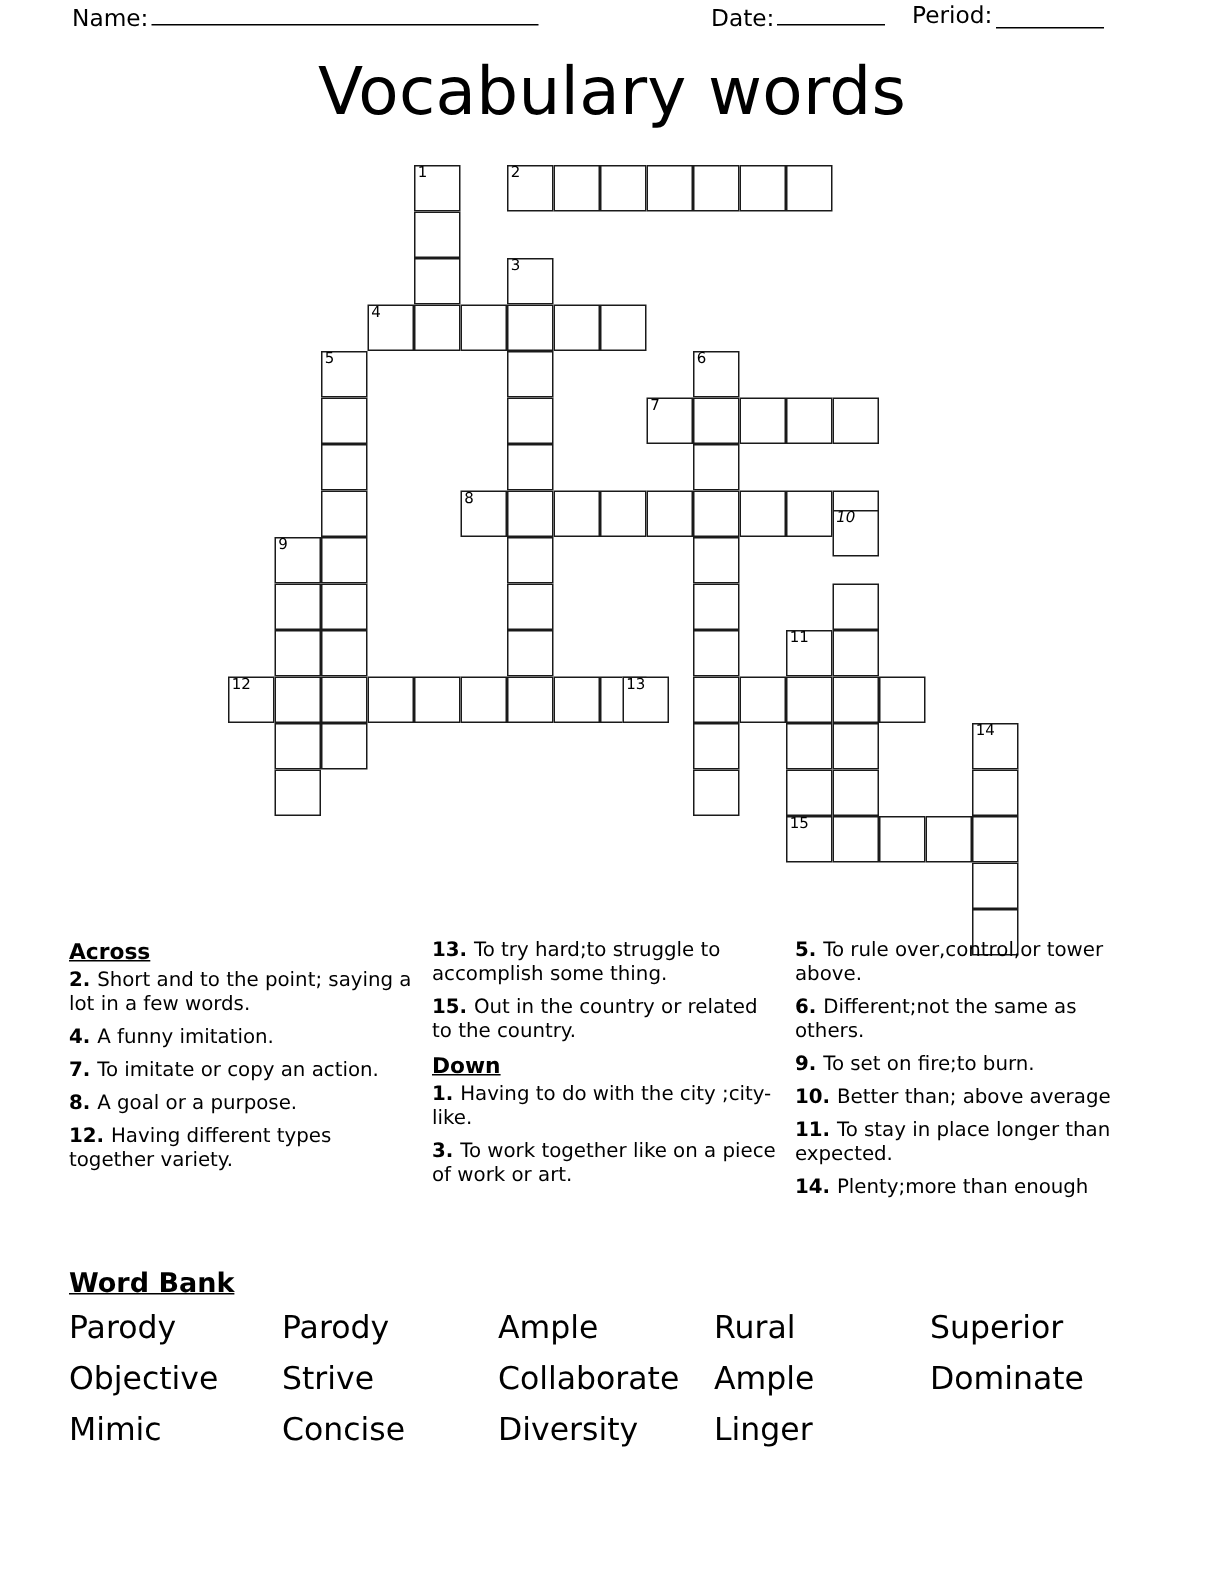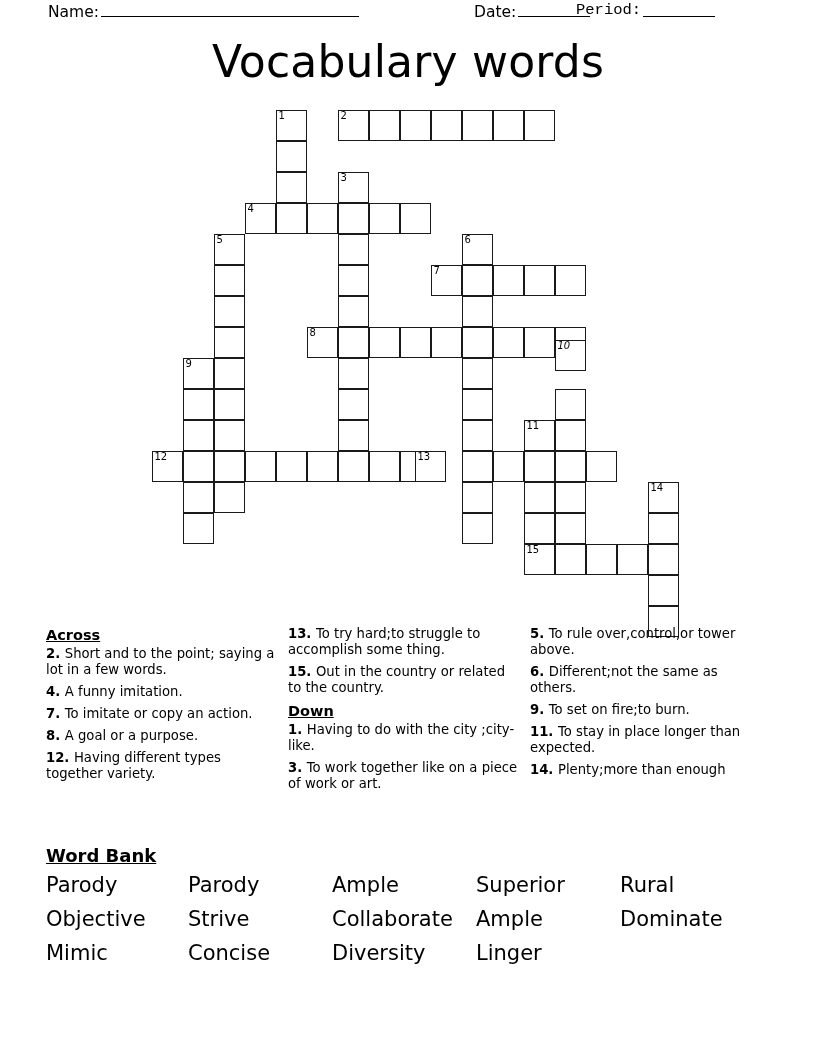--- a/index.html
+++ b/index.html
@@ -34,21 +34,21 @@
     display: inline-block;
     border-bottom: 1.5px solid #000;
     height: 15px;
     margin: 0 2px;
   }
   .blank-name  { width: 258px; }
   .blank-date  { width: 72px; }
   .blank-period{ width: 72px; }
   .hdr-name-group   { position: absolute; left: 48px;  top: 1px; display: flex; align-items: baseline; }
   .hdr-date-group   { position: absolute; left: 474px; top: 1px; display: flex; align-items: baseline; }
-  .hdr-period-group { position: absolute; left: 576px; top: 1px; display: flex; align-items: flex-start; font-family: Liberation Mono, monospace; }
+  .hdr-period-group { position: absolute; left: 608px; top: 1px; display: flex; align-items: flex-end; }
 
   
   .title {
     position: absolute;
     left: 0; top: 36px;
     width: 816px;
     text-align: center;
     font-size: 44px;
     font-weight: 400;
     letter-spacing: 0.2px;
@@ -291,33 +291,34 @@
       <div class="clue-item"><span class="cnum">13. </span><span>To try hard;to struggle to accomplish some thing.</span></div>
       <div class="clue-item"><span class="cnum">15. </span><span>Out in the country or related to the country.</span></div>
       <div class="clue-heading">Down</div>
       <div class="clue-item"><span class="cnum">1. </span><span>Having to do with the city ;city-like.</span></div>
       <div class="clue-item"><span class="cnum">3. </span><span>To work together like on a piece of work or art.</span></div>
     </div>
   <div class="clue-col clue-col-3" id="clue-col-3">
       <div class="clue-item"><span class="cnum">5. </span><span>To rule over,control,or tower above.</span></div>
       <div class="clue-item"><span class="cnum">6. </span><span>Different;not the same as others.</span></div>
       <div class="clue-item"><span class="cnum">9. </span><span>To set on fire;to burn.</span></div>
+      <div class="clue-item"><span class="cnum">10. </span><span>Better than; above average</span></div>
       <div class="clue-item"><span class="cnum">11. </span><span>To stay in place longer than expected.</span></div>
       <div class="clue-item"><span class="cnum">14. </span><span>Plenty;more than enough</span></div>
     </div>
 </div>
 
 <div class="wordbank">
   <div class="wb-heading">Word Bank</div>
   <div class="wb-grid" id="wb-grid">
       <div class="wb-word">Parody</div>
       <div class="wb-word">Parody</div>
       <div class="wb-word">Ample</div>
+      <div class="wb-word">Rural</div>
       <div class="wb-word">Superior</div>
-      <div class="wb-word">Rural</div>
       <div class="wb-word">Objective</div>
       <div class="wb-word">Strive</div>
       <div class="wb-word">Collaborate</div>
       <div class="wb-word">Ample</div>
       <div class="wb-word">Dominate</div>
       <div class="wb-word">Mimic</div>
       <div class="wb-word">Concise</div>
       <div class="wb-word">Diversity</div>
       <div class="wb-word">Linger</div>
     </div>

